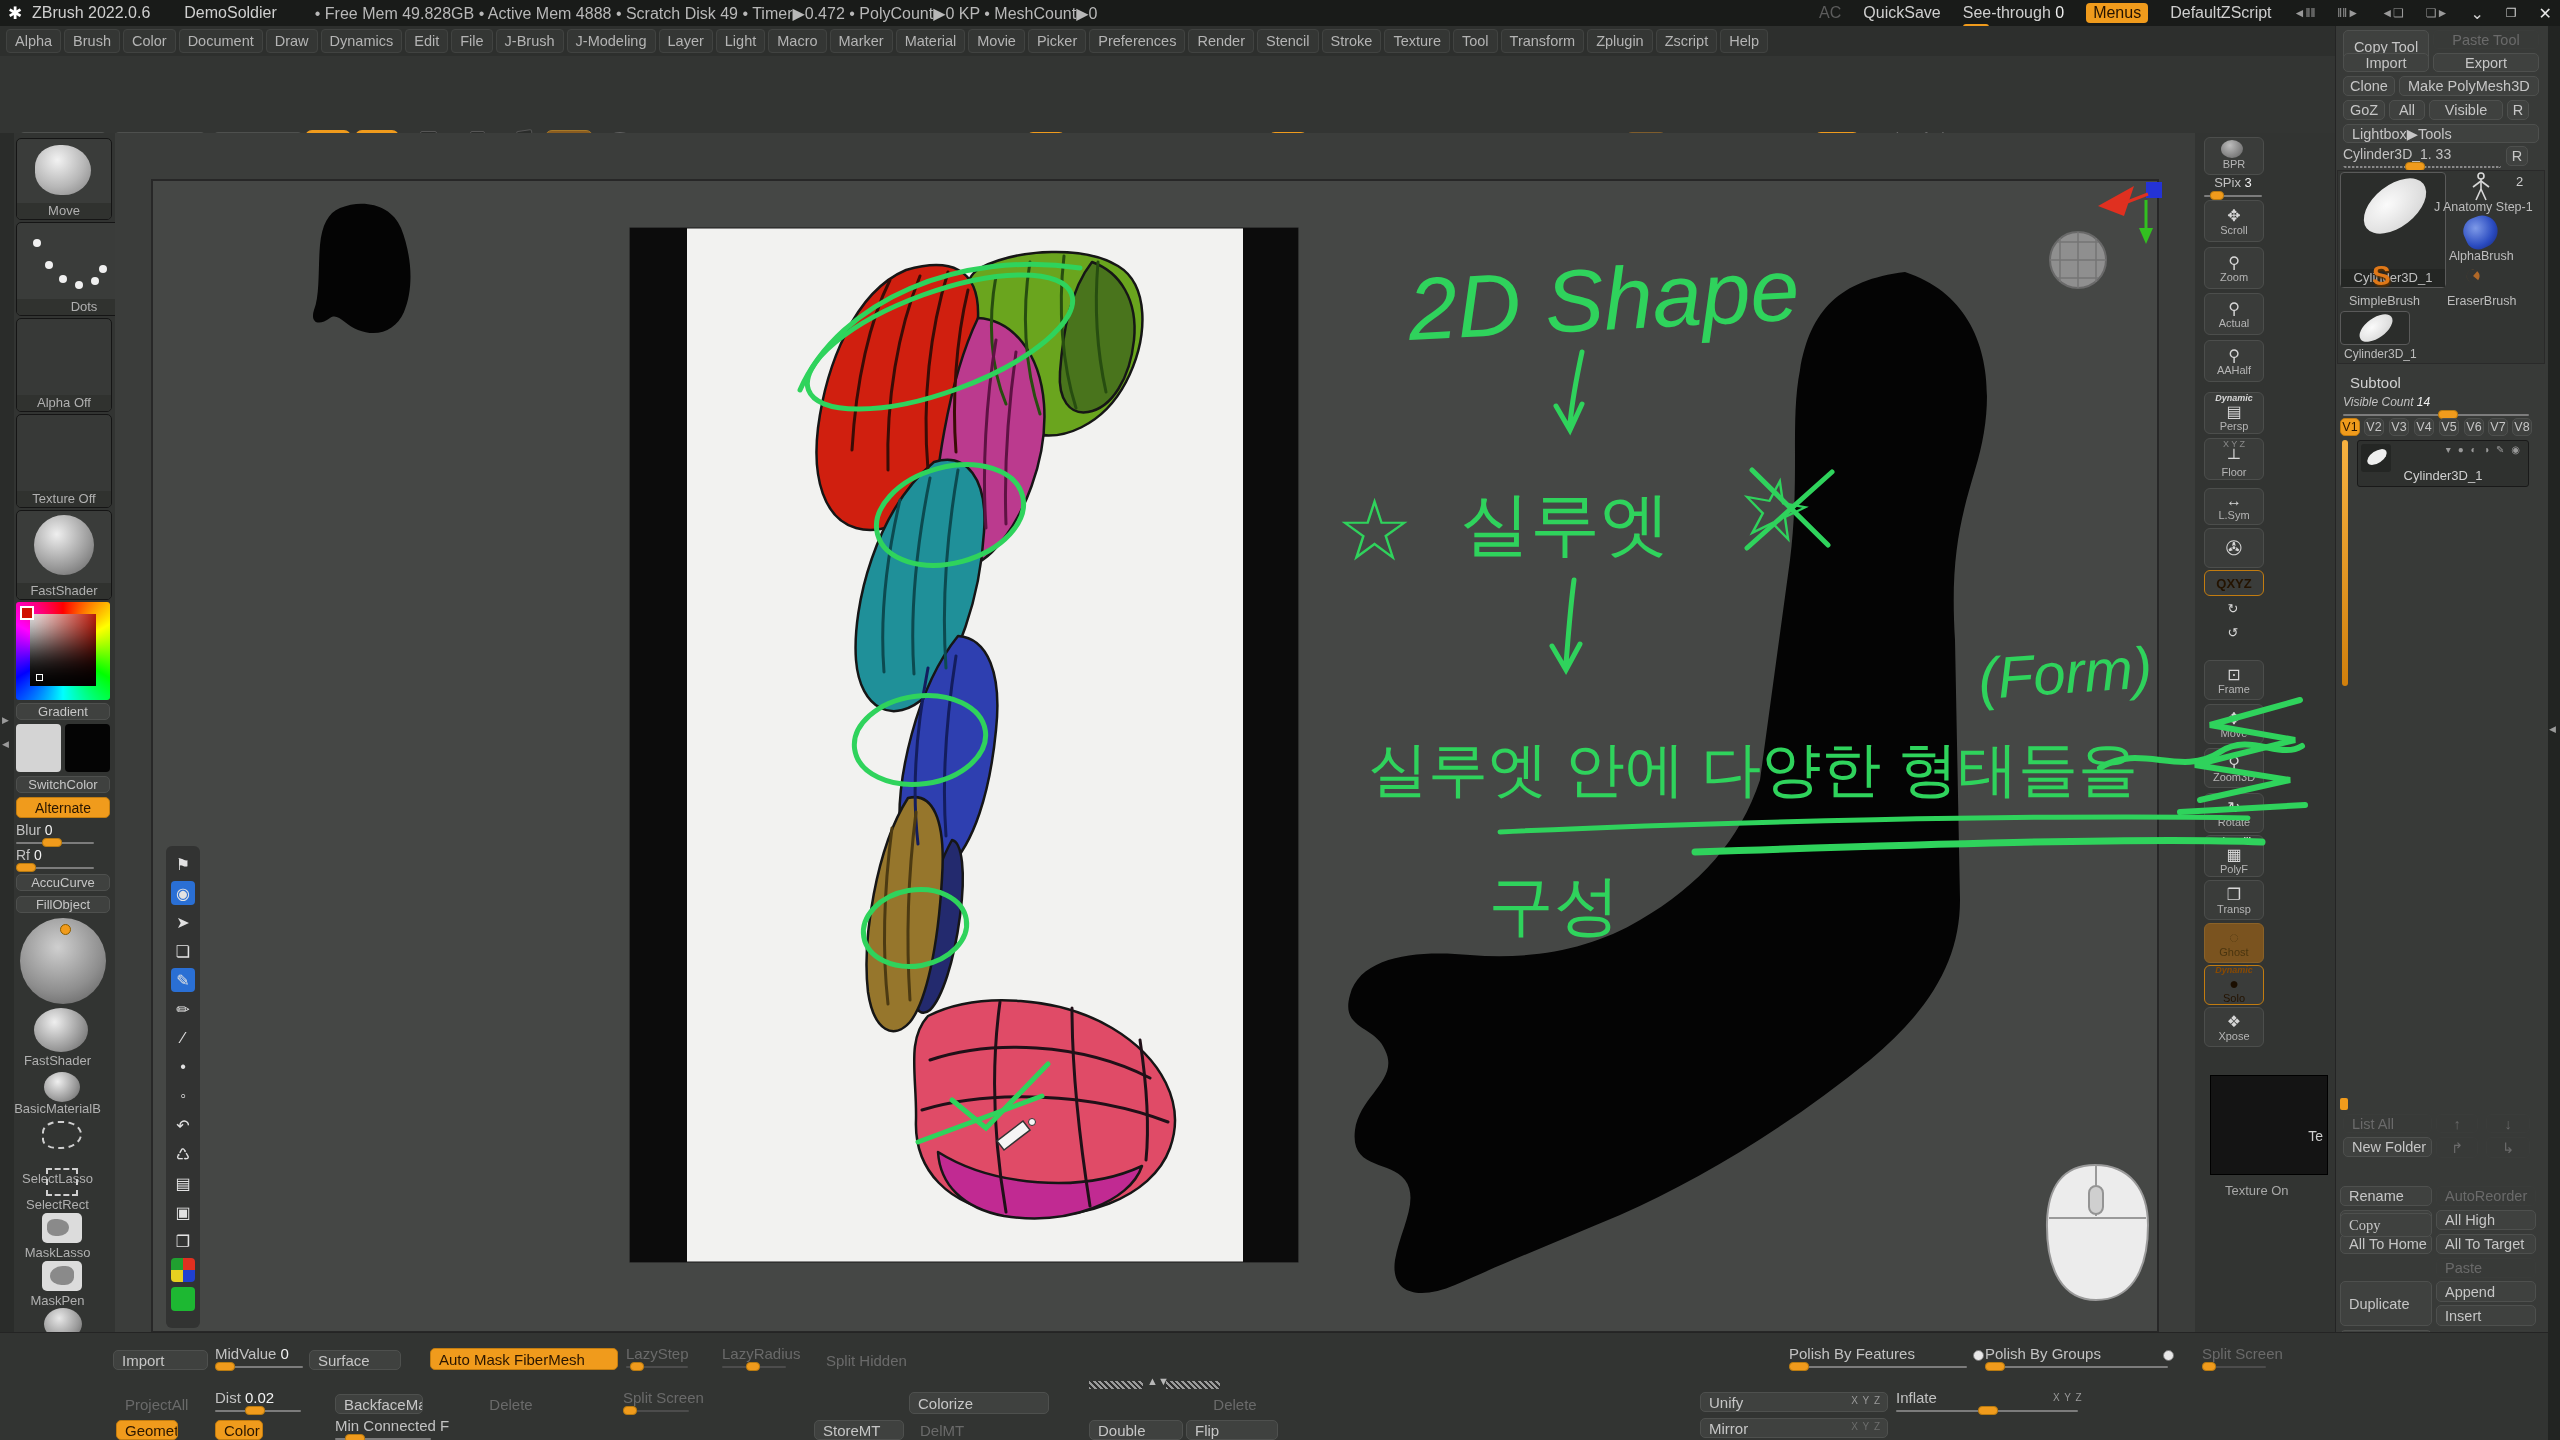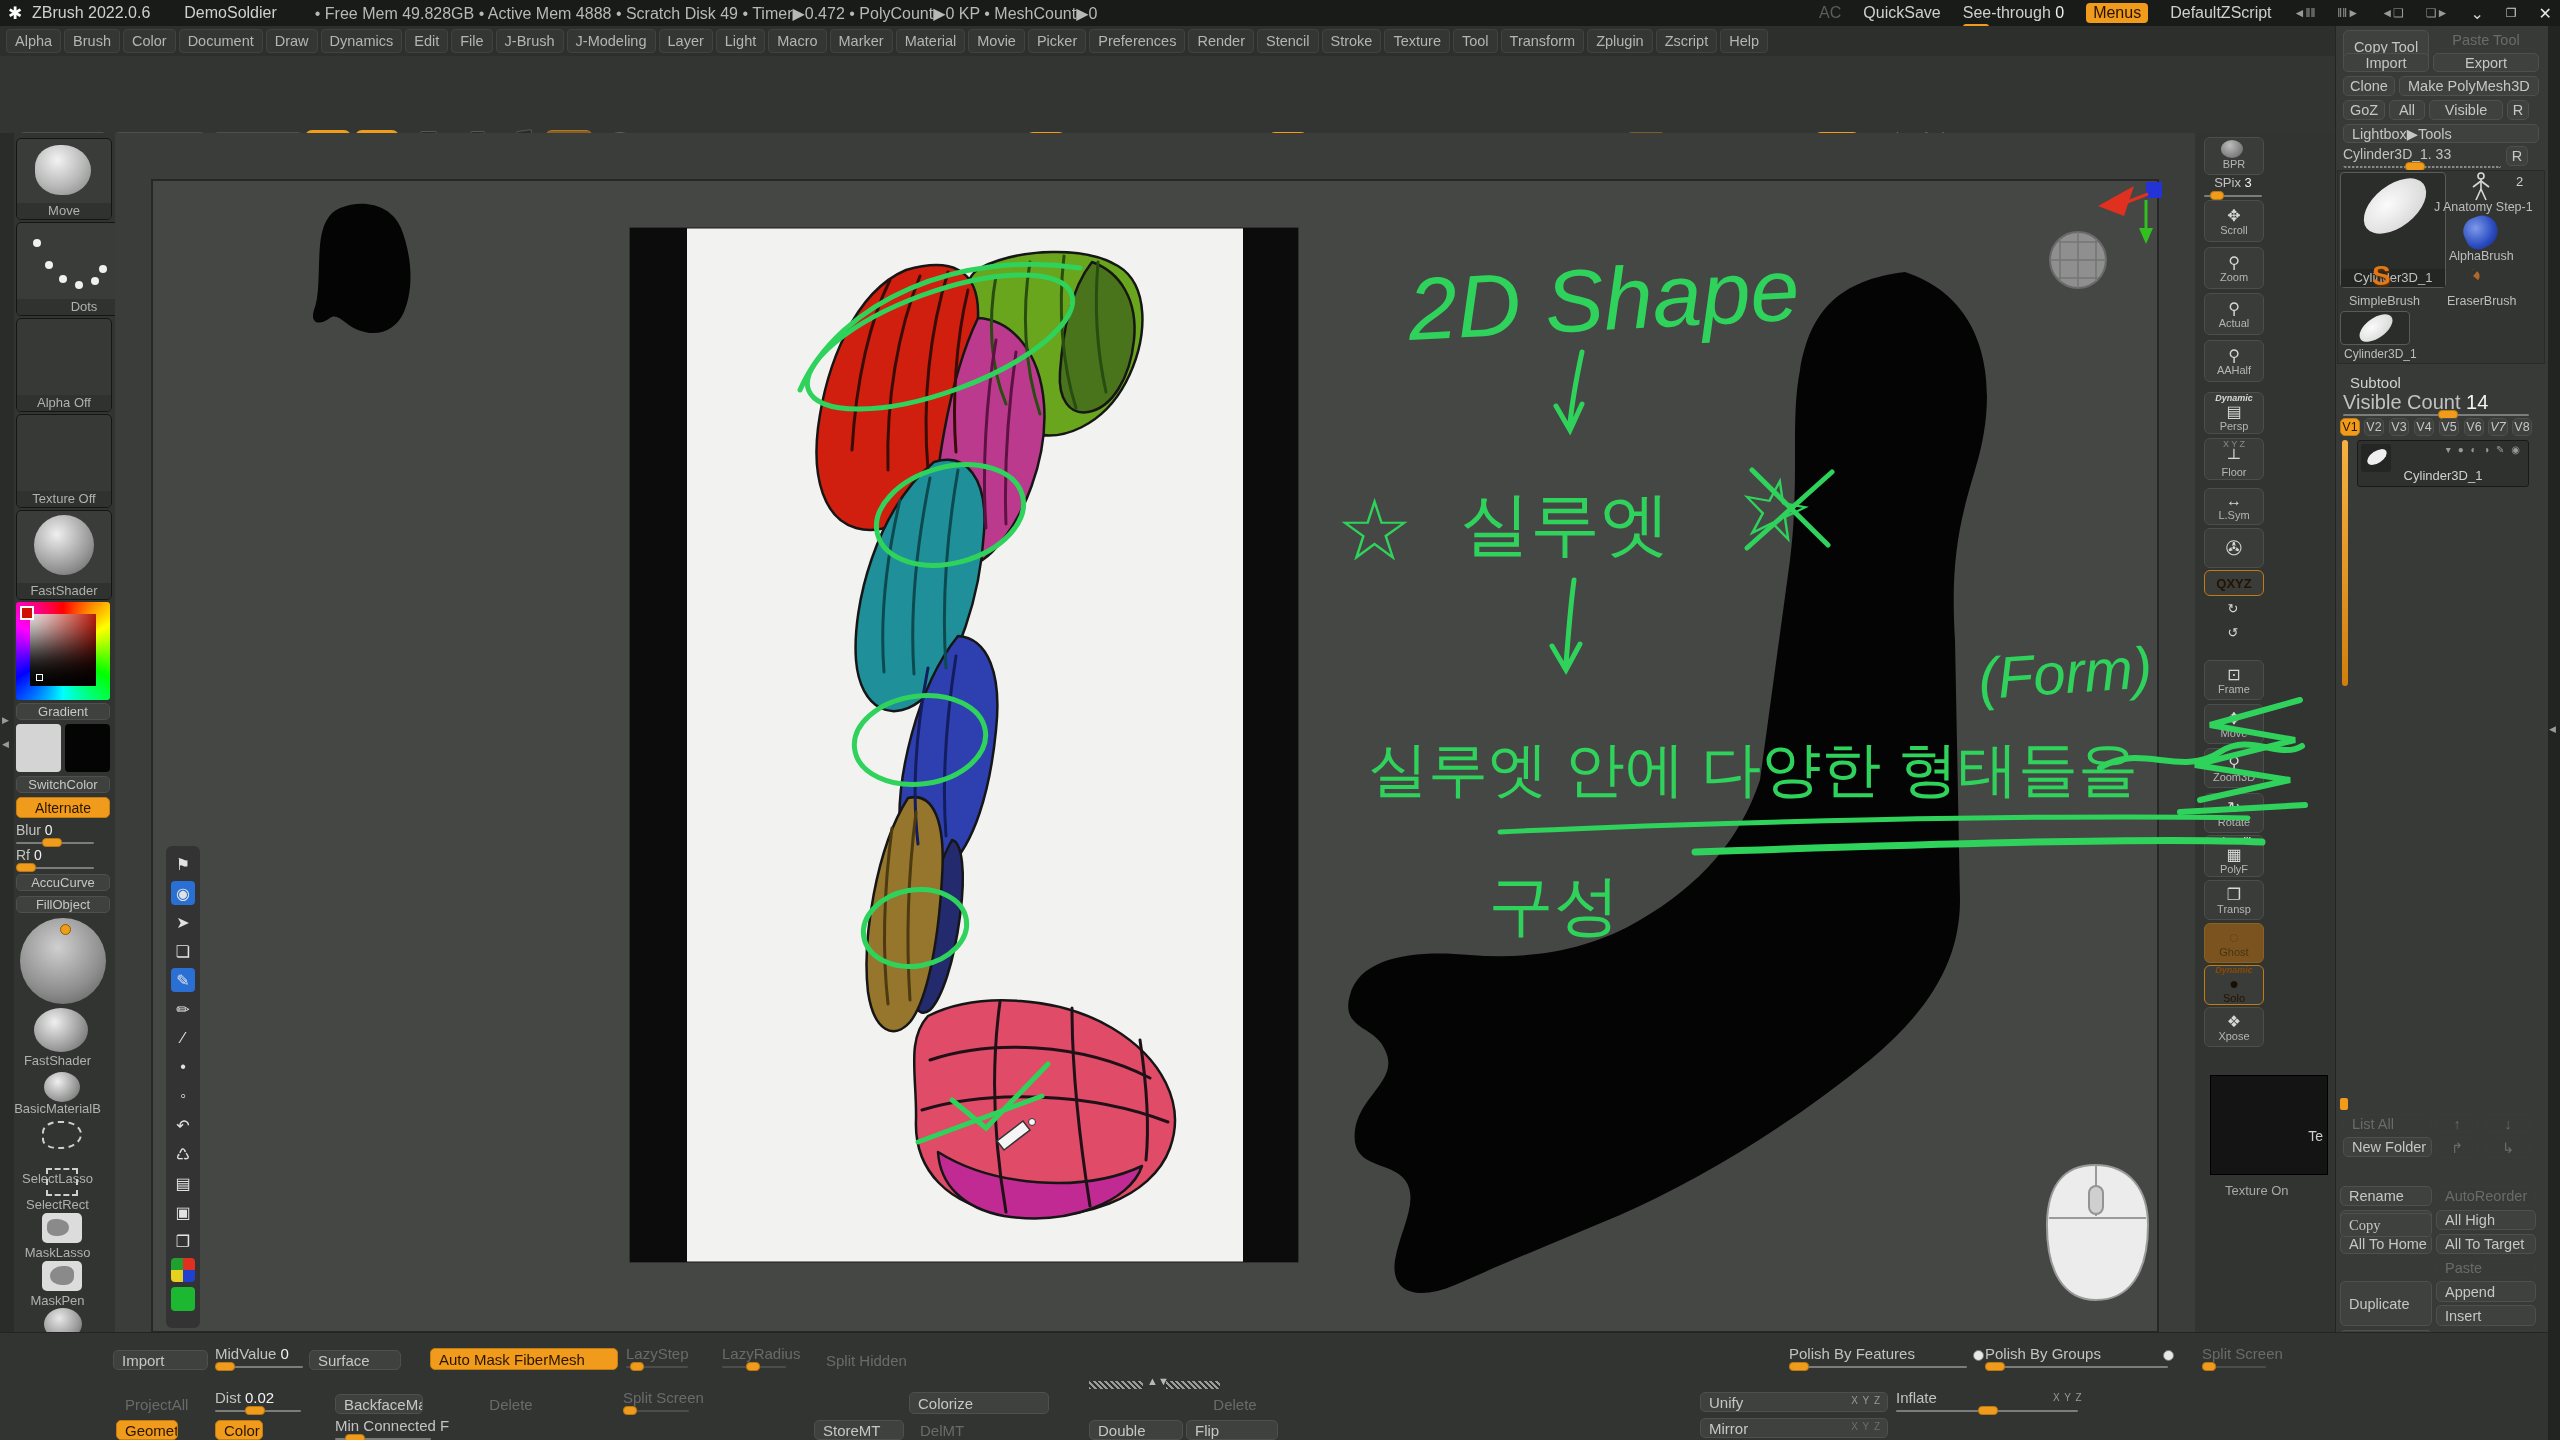--- a/index.html
+++ b/index.html
@@ -586,32 +586,32 @@
 <span class="abs" style="left:2349px;top:294px;font-size:12.5px;color:#bdbdbd;">SimpleBrush</span>
 <span class="abs" style="left:2465px;top:258px;font-size:30px;color:#b06828;transform:rotate(40deg);">◔</span>
 <span class="abs" style="left:2447px;top:294px;font-size:12.5px;color:#bdbdbd;">EraserBrush</span>
 <div class="abs" style="left:2340px;top:311px;width:70px;height:34px;background:#2b2d2b;border:1px solid #5a5a5a;border-radius:4px;">
   <span style="position:absolute;left:16px;top:6px;width:38px;height:20px;background:radial-gradient(ellipse at 42% 36%,#fbfbfb,#cfcfcf);border-radius:50%;transform:rotate(-36deg);"></span>
 </div>
 <span class="abs" style="left:2344px;top:347px;font-size:12px;color:#bdbdbd;">Cylinder3D_1</span>
 
 <span class="abs" style="left:2350px;top:374px;font-size:15px;color:#d0d0d0;">Subtool</span>
 <div class="sl" style="left:2343px;top:394px;width:186px;">
-  <div class="lab" style="font-size:20px;"><span>Visible Count</span> <span class="val">14</span></div>
+  <div class="lab" style="font-size:12px;font-style:italic;"><span>Visible Count</span> <span class="val">14</span></div>
   <div class="track">
       <span class="handle" style="left:95px;"></span>
     </div>
 </div>
 <div class="b on" style="left:2340px;top:418px;width:20px;height:18px;font-size:12.5px;">V1</div>
 <div class="b" style="left:2364px;top:418px;width:20px;height:18px;font-size:12.5px;">V2</div>
 <div class="b" style="left:2389px;top:418px;width:20px;height:18px;font-size:12.5px;">V3</div>
 <div class="b" style="left:2414px;top:418px;width:20px;height:18px;font-size:12.5px;">V4</div>
 <div class="b" style="left:2439px;top:418px;width:20px;height:18px;font-size:12.5px;">V5</div>
 <div class="b" style="left:2464px;top:418px;width:20px;height:18px;font-size:12.5px;">V6</div>
-<div class="b" style="left:2488px;top:418px;width:20px;height:18px;font-size:12.5px;font-style:italic;">V7</div>
+<div class="b" style="left:2488px;top:418px;width:20px;height:18px;font-size:12.5px;">V7</div>
 <div class="b" style="left:2512px;top:418px;width:20px;height:18px;font-size:12.5px;">V8</div>
 <div class="abs" style="left:2342px;top:440px;width:6px;height:246px;background:linear-gradient(#f7b140,#d07f0c);border-radius:3px;"></div>
 <div class="abs" style="left:2357px;top:440px;width:172px;height:47px;background:#2f312f;border:1px solid #191919;border-radius:3px;">
   <span style="position:absolute;left:3px;top:3px;width:30px;height:28px;background:#242624;border-radius:3px;"></span>
   <span style="position:absolute;left:8px;top:10px;width:22px;height:12px;background:#efefef;border-radius:50%;transform:rotate(-34deg);"></span>
   <span style="position:absolute;right:6px;top:3px;font-size:10px;color:#9a9a9a;letter-spacing:2px;">▾ ● ◐ ◑ ✎ ◉</span>
   <span style="position:absolute;left:0;right:0;bottom:3px;text-align:center;font-size:13px;color:#d0d0d0;">Cylinder3D_1</span>
 </div>
 
 <div class="abs" style="left:2340px;top:1098px;width:8px;height:12px;background:#f09b1c;border-radius:2px;"></div>

